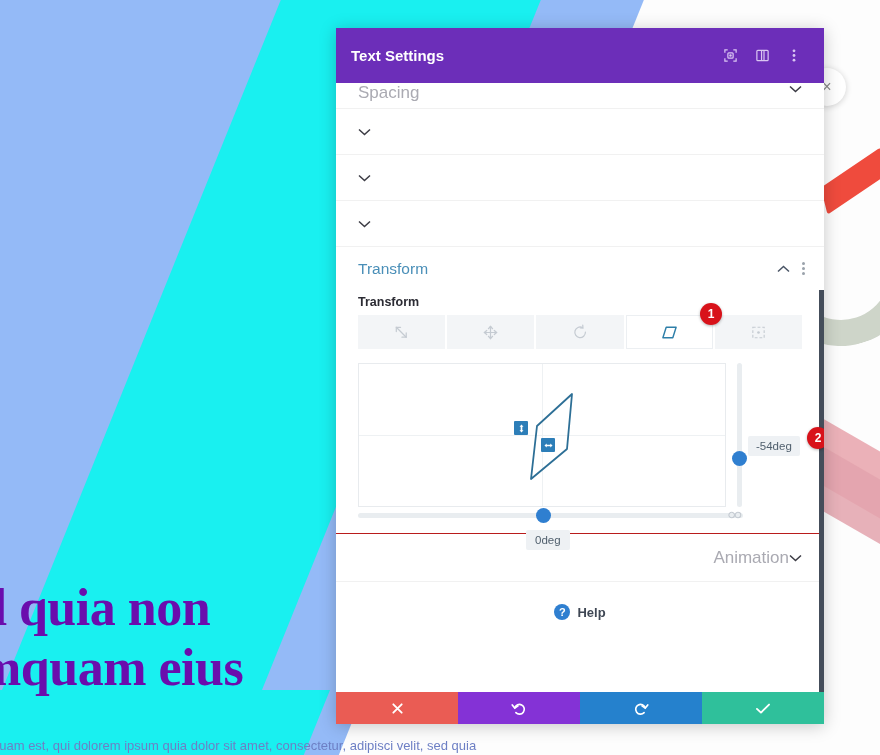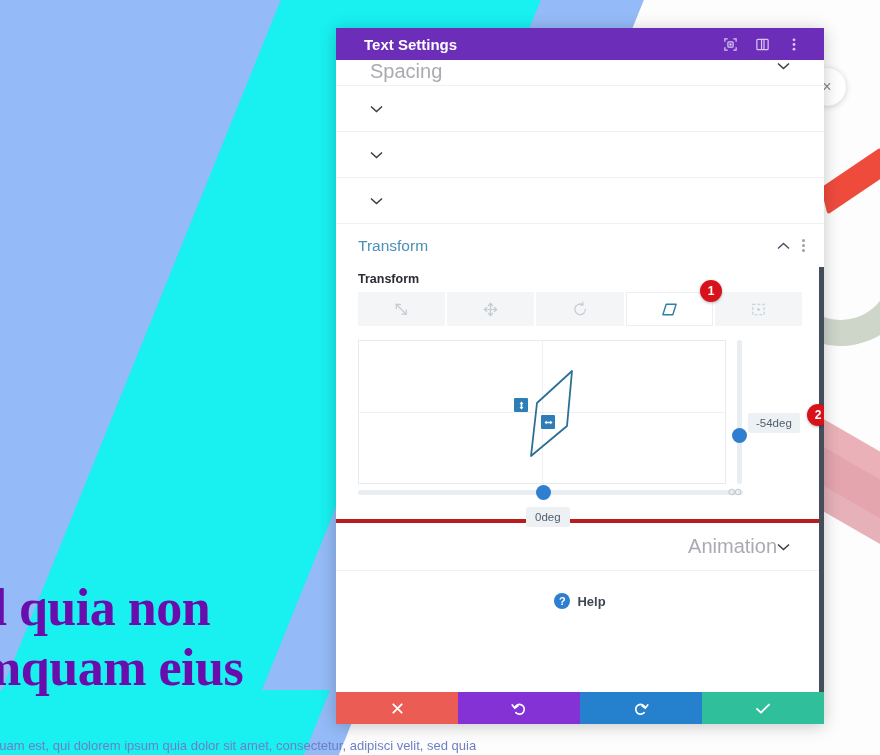--- a/index.html
+++ b/index.html
@@ -96,23 +96,23 @@
     position:absolute; left:336px; top:28px;
     width:488px; height:696px;
     background:#ffffff;
     box-shadow:0 2px 16px rgba(0,0,0,.22);
     display:flex; flex-direction:column;
     overflow:hidden;
     z-index: 20;
   }
 
   .panel-header {
-    background:#6c2eb9; height:32px;
+    background:#6c2eb9; height:55px;
     display:flex; align-items:center;
-    padding:0 14px 0 28px;
+    padding:0 14px 0 15px;
     flex:0 0 auto;
   }
   .panel-title { color:#fff; font-size:15px; font-weight:bold; flex:1; }
   .header-icons { display:flex; align-items:center; gap:16px; padding-right:8px; }
   .hicon { width:16px; height:16px; color:#d9c5f2; display:flex; align-items:center; justify-content:center; }
   .hicon svg { display:block; }
 
   .panel-tabs {
     background:#8432d6; height:32px;
     display:flex; align-items:stretch;
@@ -126,30 +126,30 @@
 
   .panel-body {
     flex:1 1 auto;
     overflow:hidden;
     position:relative;
     background:#fff;
   }
 
   .acc-row {
     height:46px; display:flex; align-items:center;
-    padding:0 34px;
+    padding:0 22px;
     border-bottom:1px solid #f1f1f1;
-    color:#aaaab2; font-size:20px;
+    color:#aaaab2; font-size:17px;
   }
   .acc-row.first { height:26px; align-items:flex-start; }
   .acc-label { flex:1; }
   .chev { color:#3b3b44; font-size:12px; line-height:1; }
 
   
-  .tf-section { border-bottom:4px solid #b91c1c; padding-bottom:19px; }
+  .tf-section { border-bottom:1px solid #b91c1c; padding-bottom:10px; }
   .tf-head {
     height:44px; display:flex; align-items:center; padding:0 18px 0 22px;
   }
   .tf-title { flex:1; color:#4a8fb8; font-size:15.5px; }
   .tf-head .chev { color:#4a5566; font-size:12px; margin-right:12px; }
   .tf-kebab { color:#9aa2ab; font-size:13px; letter-spacing:0; line-height:6px; width:4px; }
   .tf-kebab i { display:block; width:3px; height:3px; border-radius:50%; background:#9aa2ab; margin-bottom:2px; }
 
   .tf-sublabel { font-size:12.5px; font-weight:bold; color:#2b2b33; padding:4px 0 6px 22px; }
 

